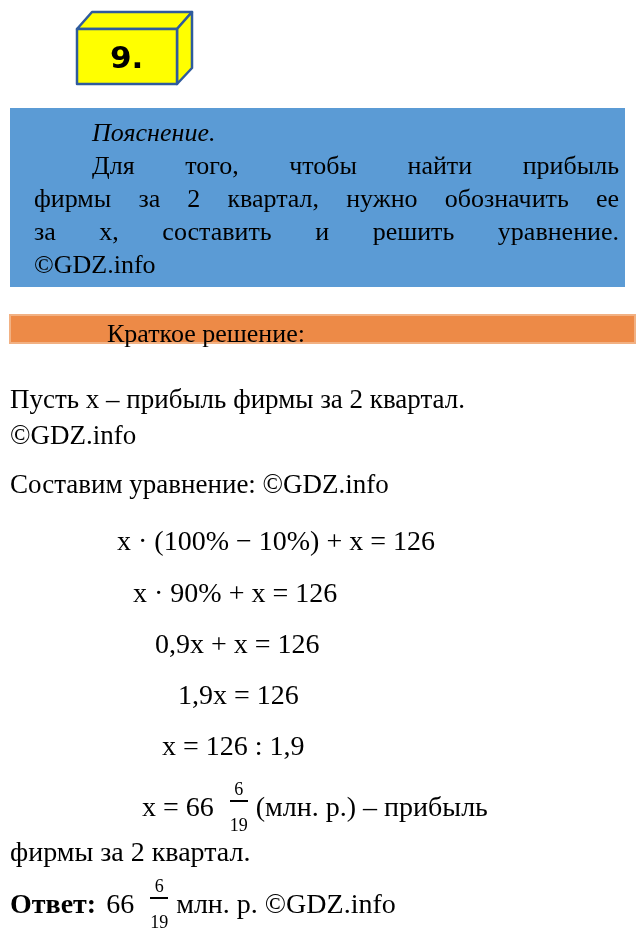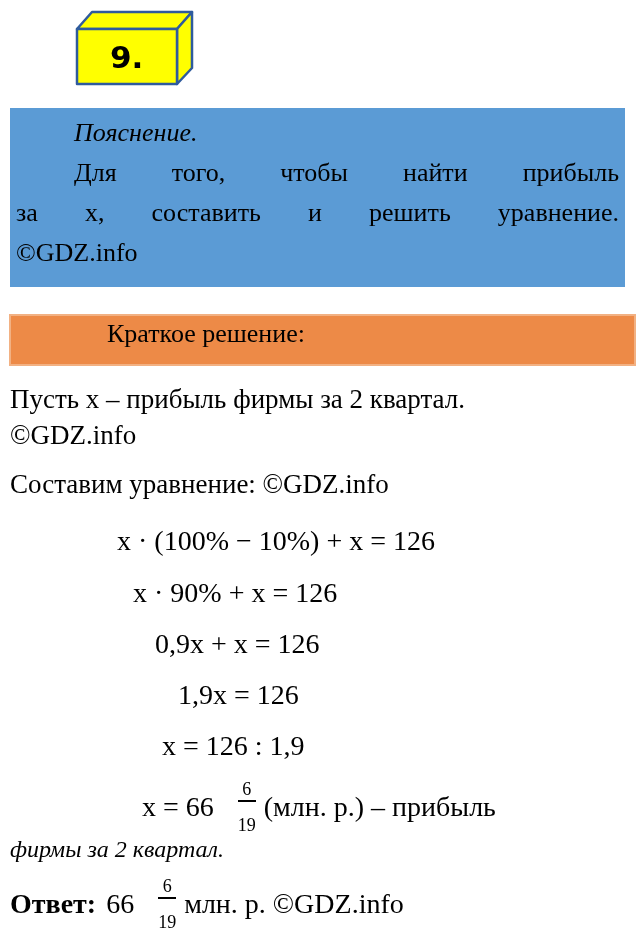--- a/index.html
+++ b/index.html
@@ -14,79 +14,80 @@
   .box3d svg{display:block;width:100%;height:100%;}
   .box3d text{
     font-family:"DejaVu Sans","Liberation Sans",sans-serif;
     font-weight:bold;font-size:31px;
   }
 
   
   .explanation{
     position:absolute;left:10px;top:108px;width:615px;height:179px;
     box-sizing:border-box;background:#5B9BD5;
-    padding:8px 6px 0 6px;font-size:26px;line-height:33px;
+    padding:8px 6px 0 24px;font-size:26px;line-height:33px;
   }
   .exp-title{font-style:italic;padding-left:58px;}
-  .exp-line{text-align:justify;text-align-last:justify;margin-top:7px;}
+  .exp-line{text-align:justify;text-align-last:justify;}
   .exp-line.first{text-indent:58px;}
   .exp-line.last{text-align:left;text-align-last:left;}
 
   
   .solution-header{
-    position:absolute;left:9px;top:314px;right:0;height:52px;
+    position:absolute;left:9px;top:314px;right:0;height:30px;
     box-sizing:border-box;background:#ED8A47;border:2px solid #F2B183;
     font-size:26px;line-height:33px;padding:1px 0 0 96px;
   }
 
   
   .p-intro{position:absolute;left:10px;top:381px;font-size:27px;line-height:36px;}
   .p-setup{position:absolute;left:10px;top:467px;font-size:27px;line-height:34px;text-align:right;}
 
   .eq{position:absolute;font-size:28px;line-height:30px;white-space:nowrap;}
   .eq.e0{left:117px;top:526px;}
   .eq.e1{left:133px;top:578px;}
   .eq.e2{left:155px;top:629px;text-align:right;}
   .eq.e3{left:178px;top:680px;}
   .eq.e4{left:162px;top:731px;}
 
   .result-line{
     position:absolute;left:142px;top:779px;display:flex;align-items:center;
     font-size:28px;white-space:nowrap;
   }
-  .result-cont{position:absolute;left:10px;top:836px;font-size:24px;font-style:italic;}
+  .result-cont{position:absolute;left:10px;top:836px;font-size:28px;}
   .answer-line{
     position:absolute;left:10px;top:876px;display:flex;align-items:center;
     font-size:28px;white-space:nowrap;
   }
   .answer-label{font-weight:bold;margin-right:10px;}
 
   .frac{
     display:inline-block;text-align:center;font-size:18px;line-height:20px;
     margin:0 8px;vertical-align:middle;
   }
   .frac .num{display:block;border-bottom:2px solid #000;padding:0 3px 1px 3px;}
   .frac .den{display:block;padding-top:13px;}
-  .gap-r{margin-right:16px;}
+  .gap-r{margin-right:8px;}
 </style>
 </head>
 <body>
 
 <div class="box3d">
   <svg viewBox="0 0 125 82">
     <polygon points="5,21 20,4 120,4 105,21" fill="#FFFF00" stroke="#2F5B9D" stroke-width="2.5" stroke-linejoin="round"></polygon>
     <polygon points="105,21 120,4 120,60 105,76" fill="#FFFF00" stroke="#2F5B9D" stroke-width="2.5" stroke-linejoin="round"></polygon>
     <polygon points="5,21 105,21 105,76 5,76" fill="#FFFF00" stroke="#2F5B9D" stroke-width="2.5" stroke-linejoin="round"></polygon>
     <text x="38" y="60">9.</text>
   </svg>
 </div>
 
 <div class="explanation">
   <div class="exp-title">Пояснение.</div>
   <div class="exp-line first">Для того, чтобы найти прибыль</div>
+  <div class="exp-line">фирмы за 2 квартал, нужно обозначить ее</div>
   <div class="exp-line">за х, составить и решить уравнение.</div>
   <div class="exp-line last">©GDZ.info</div>
 </div>
 
 <div class="solution-header">Краткое решение:</div>
 
 <div class="p-intro">
   <div>Пусть х – прибыль фирмы за 2 квартал.</div>
   <div>©GDZ.info</div>
 </div>

